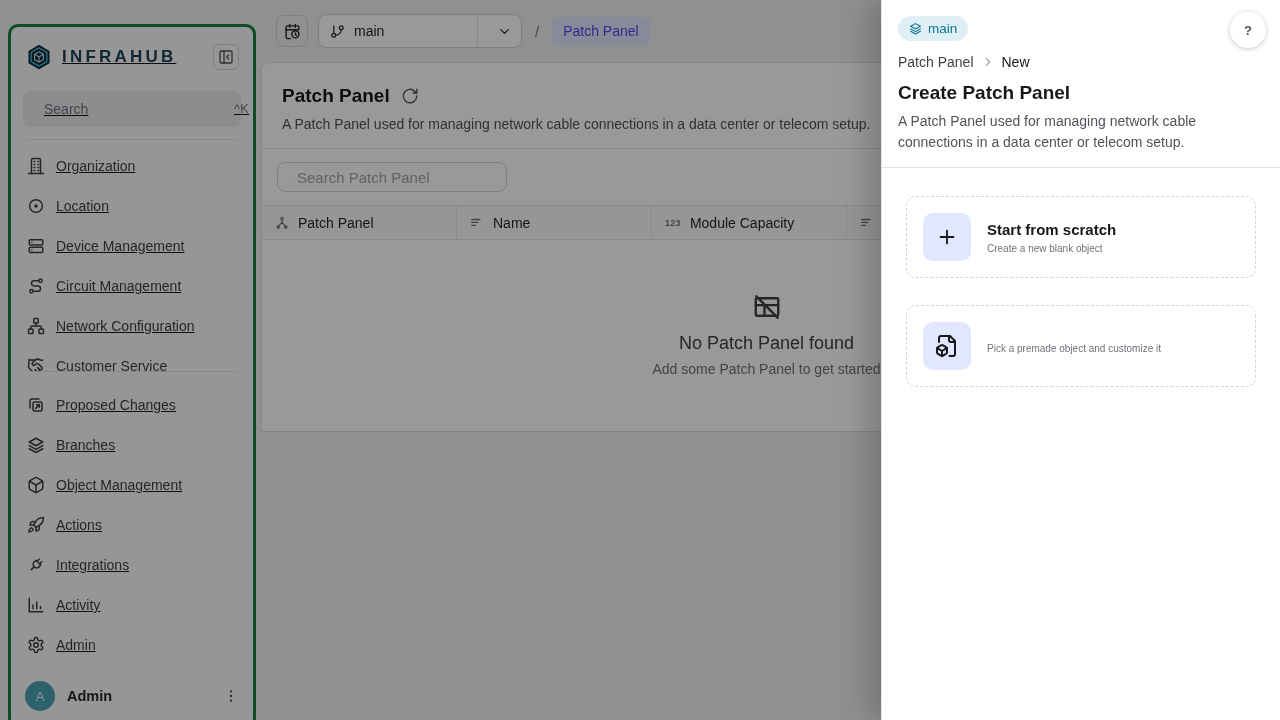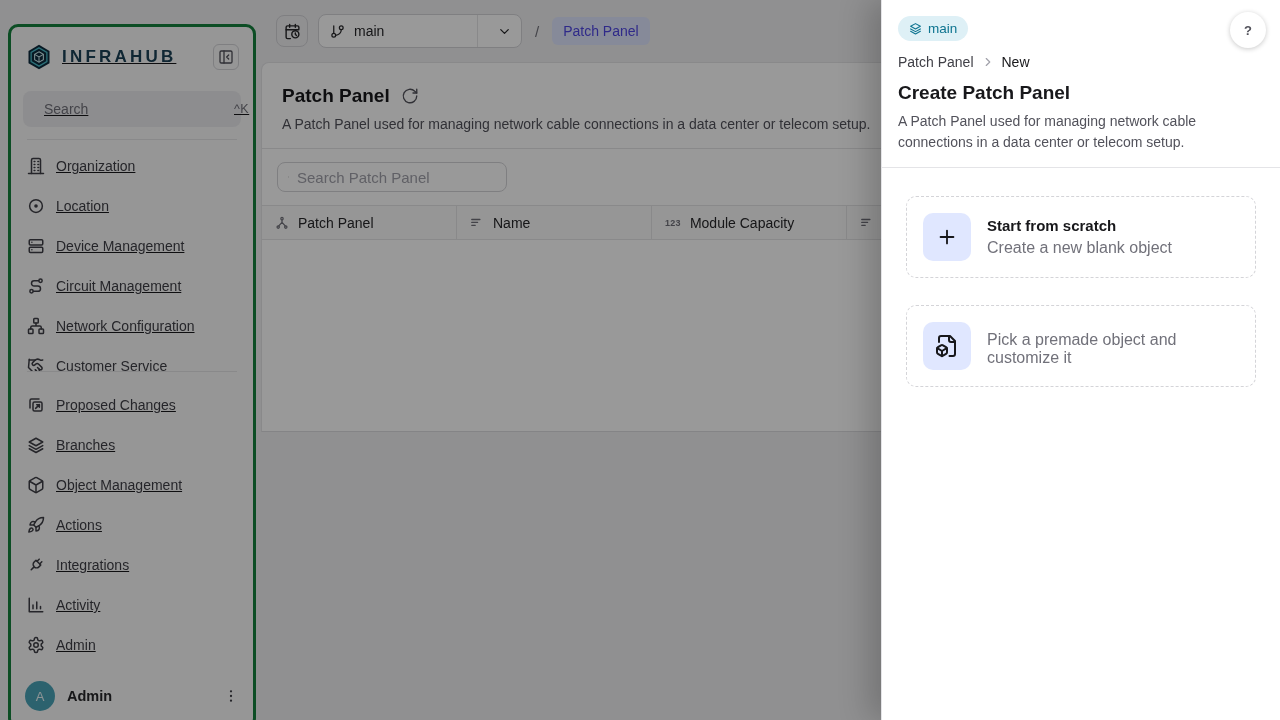--- a/index.html
+++ b/index.html
@@ -140,21 +140,21 @@
   .opt-card {
     border:1.5px dashed #d4d4d8; border-radius:10px; padding:16px; background:#fff;
     display:flex; align-items:center; gap:16px; cursor:pointer; text-align:left;
     font-family:"Liberation Sans", sans-serif;
   }
   .opt-icon {
     width:48px; height:48px; border-radius:10px; background:#e0e7ff;
     display:flex; align-items:center; justify-content:center; color:#18181b; flex:0 0 48px;
   }
   .opt-title { font-size:15px; font-weight:700; color:#18181b; }
-  .opt-sub { margin-top:5px; font-size:16px; color:#71717a; }
+  .opt-sub { margin-top:5px; font-size:10px; color:#71717a; }
 </style>
 </head>
 <body>
 
 <nav class="sidebar">
   <div class="logo-row">
     <span>
       <svg width="28" height="28" viewBox="0 0 32 32">
         <path d="M16 2 28 9v14L16 30 4 23V9Z" fill="#0d2b3d"></path>
         <path d="M16 5.5 25 10.8v10.4L16 26.5 7 21.2V10.8Z" fill="none" stroke="#49b9c7" stroke-width="1.5"></path>
@@ -381,20 +381,29 @@
       <span>Module Capacity</span>
     </div>
     <div class="th">
       <svg class="ic cicon" viewBox="0 0 24 24">
         <path d="M3 6h14M3 11h10M3 16h6"></path>
       </svg>
       <span>Description</span>
     </div>
   </div>
 
+  <div class="empty">
+    <svg class="ic empty-icon" viewBox="0 0 24 24">
+      <path d="M4 5h16a1 1 0 0 1 1 1v12a1 1 0 0 1-1 1H4a1 1 0 0 1-1-1V6a1 1 0 0 1 1-1Z"></path>
+      <path d="M3 10.5h18M10 10.5V19"></path>
+      <path d="m3.5 3.5 17 17"></path>
+    </svg>
+    <div class="empty-title">No Patch Panel found</div>
+    <div class="empty-sub">Add some Patch Panel to get started</div>
+  </div>
 </main>
 
 <div class="overlay"></div>
 
 <aside class="drawer">
   <button class="help-btn">?</button>
 
   <div class="dr-head">
     <span class="branch-badge">
       <svg class="ic bicon" viewBox="0 0 24 24">

